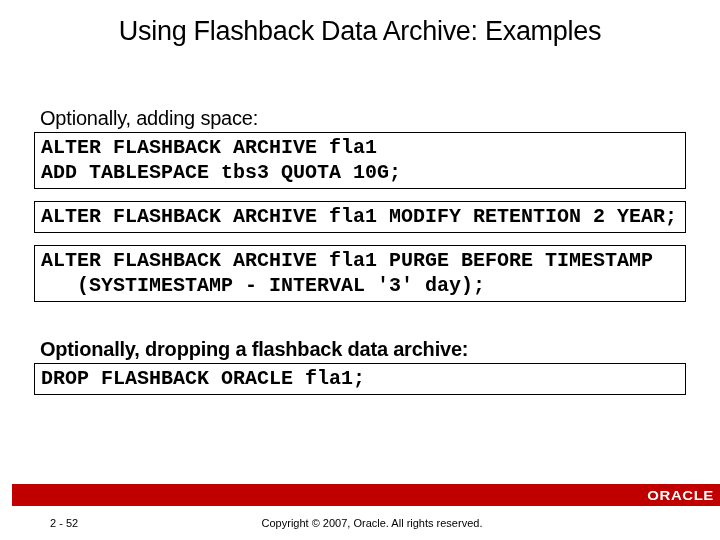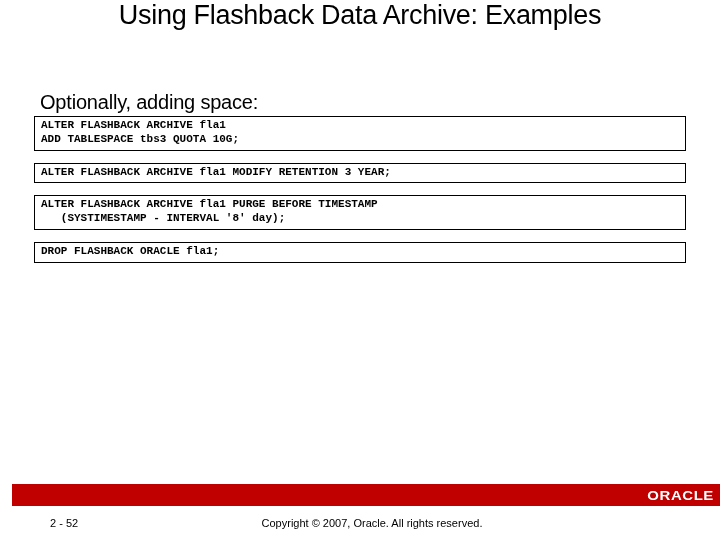--- a/index.html
+++ b/index.html
@@ -8,21 +8,21 @@
     height: 540px;
     background: #fff;
     font-family: Arial, Helvetica, sans-serif;
     position: relative;
     overflow: hidden;
   }
   .slide {
     width: 720px;
     height: 540px;
     position: relative;
-    padding-top: 0;
+    padding-top: 16px;
   }
   .title {
     font-size: 27px;
     font-weight: 400;
     text-align: center;
     color: #000;
     letter-spacing: -0.3px;
     font-family: Arial, Helvetica, sans-serif;
   }
   .content {
@@ -38,21 +38,21 @@
     letter-spacing: -0.2px;
     margin-top: 36px;
   }
   .section-label.first { font-weight: 400; }
   .section-label.bold { font-weight: 700; }
   .code-box {
     border: 1px solid #000;
     background: #fff;
     padding: 2px 6px 3px 6px;
     font-family: "Courier New", Courier, monospace;
-    font-size: 11px;
+    font-size: 20px;
     font-weight: 700;
     line-height: 1.25;
     color: #000;
     white-space: pre;
     margin-bottom: 12px;
     letter-spacing: 0;
   }
   .footer {
     position: absolute;
     left: 12px;
@@ -99,25 +99,26 @@
 <body>
 
 <div class="slide">
   <h1 class="title">Using Flashback Data Archive: Examples</h1>
 
   <div class="content">
     <div class="section-label first">Optionally, adding space:</div>
     <div class="code-box">ALTER FLASHBACK ARCHIVE fla1
 ADD TABLESPACE tbs3 QUOTA 10G;</div>
 
-    <div class="code-box">ALTER FLASHBACK ARCHIVE fla1 MODIFY RETENTION 3 YEAR;</div>
+    <div class="code-box">ALTER FLASHBACK ARCHIVE fla1 MODIFY RETENTION 2 YEAR;</div>
 
     <div class="code-box">ALTER FLASHBACK ARCHIVE fla1 PURGE BEFORE TIMESTAMP
-   (SYSTIMESTAMP - INTERVAL '8' day);</div>
+   (SYSTIMESTAMP - INTERVAL '3' day);</div>
 
+    <div class="section-label bold">Optionally, dropping a flashback data archive:</div>
     <div class="code-box">DROP FLASHBACK ORACLE fla1;</div>
   </div>
 
   <div class="footer">
     <div class="red-bar">
       <span class="oracle-logo">ORACLE</span>
     </div>
     <div class="footer-text">
       <span class="page-num">2 - 52</span>
       <span class="copyright">Copyright © 2007, Oracle. All rights reserved.</span>

